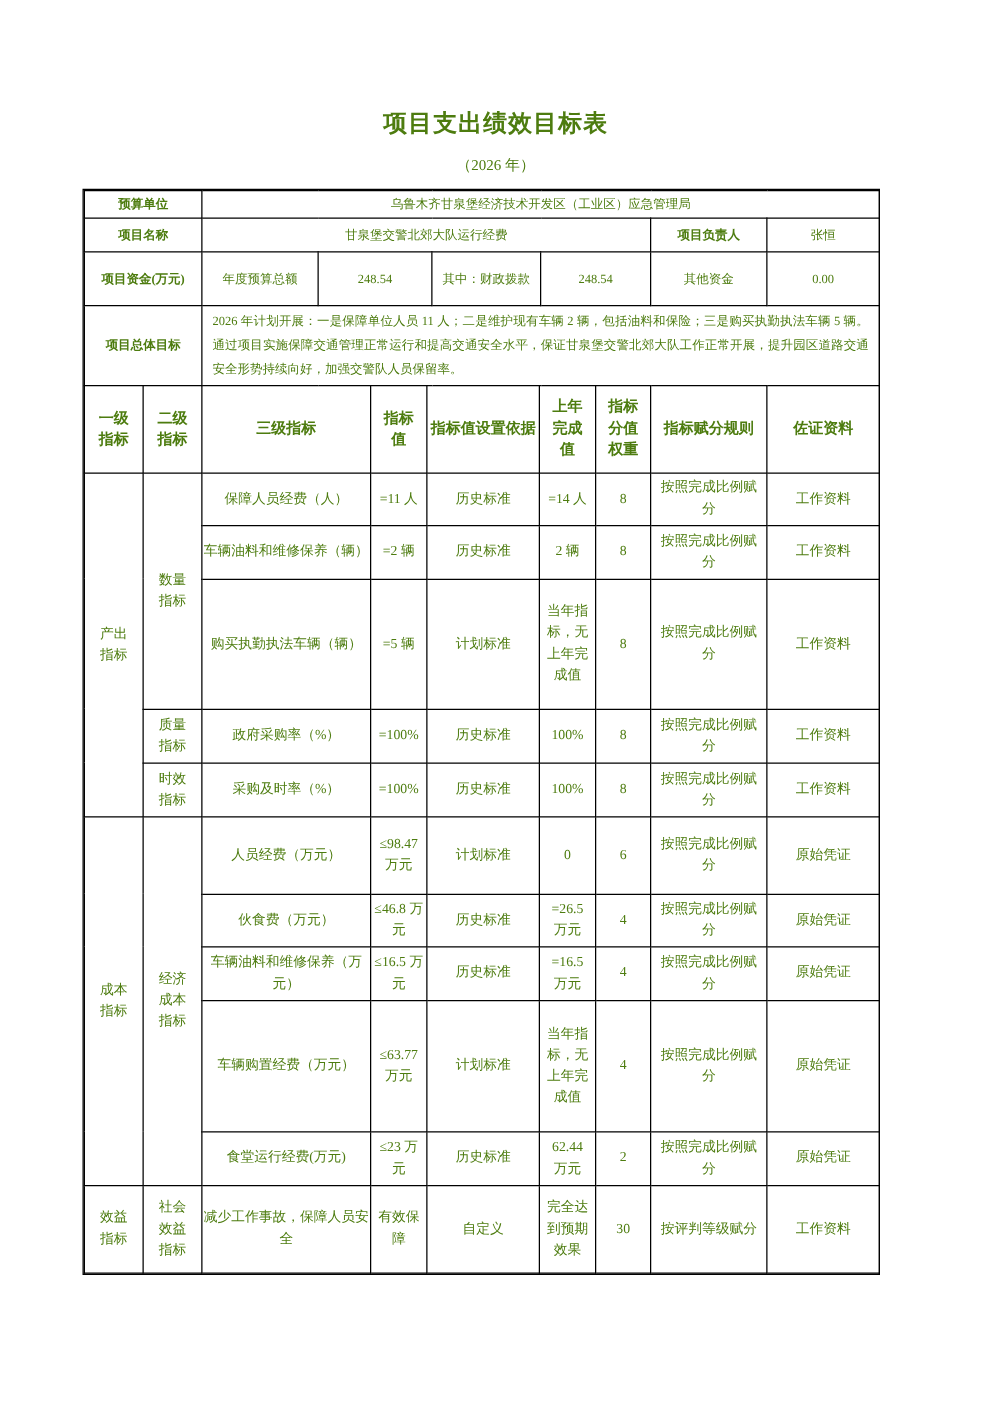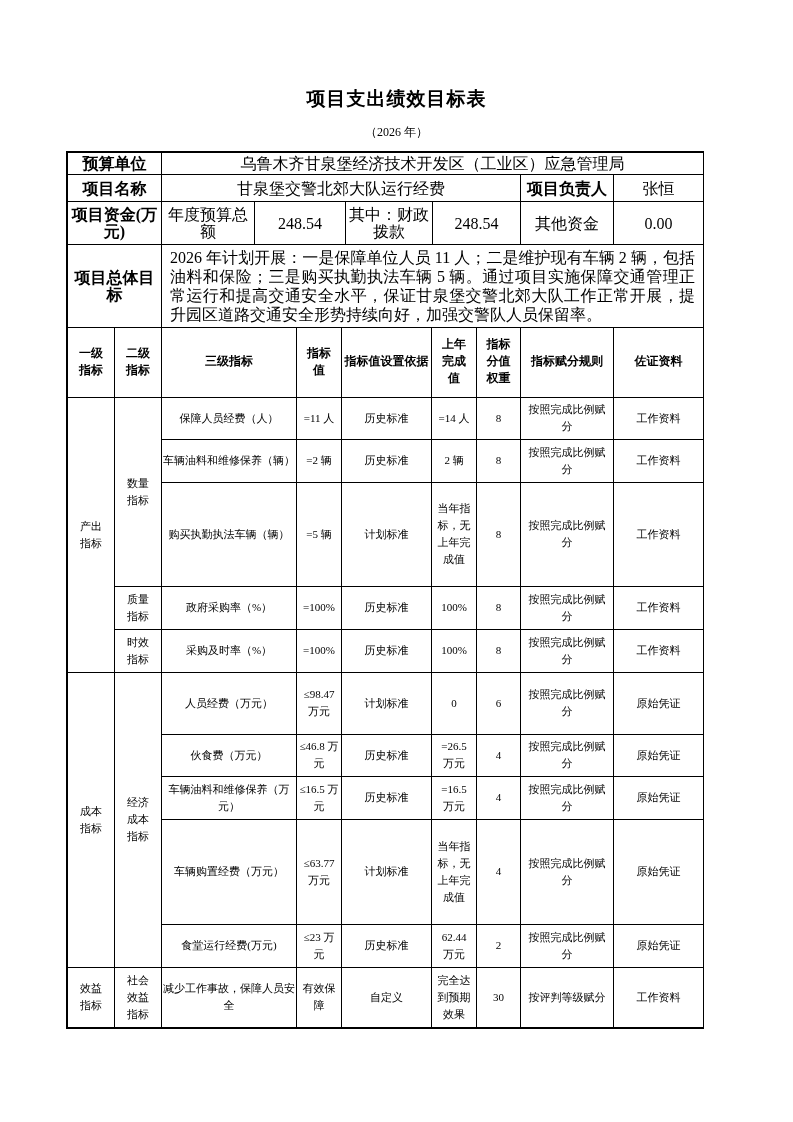--- a/index.html
+++ b/index.html
@@ -1,21 +1,21 @@
 <!DOCTYPE html>
 <html><head>
 <meta charset="utf-8">
 <style>
   * { box-sizing: border-box; margin: 0; padding: 0; }
   html, body { background: #ffffff; }
   .page {
     position: relative;
     width: 793px; height: 1122px;
     background: #ffffff;
-    color: #000000;
+    color: #4d7c0f;
     font-family: "Liberation Serif", serif;
     padding-top: 86px;
     overflow: hidden;
   }
   .doc-title {
     text-align: center;
     font-size: 19px;
     font-weight: bold;
     letter-spacing: 1px;
   }
@@ -27,21 +27,21 @@
   .sheet {
     width: 638px;
     margin-left: 66px;
     margin-top: 10px;
     border: 1px solid #000;
   }
   table { border-collapse: collapse; width: 100%; table-layout: fixed; }
   td, th { border: 1px solid #000; text-align: center; vertical-align: middle; }
 
   
-  .info td, .info th { font-size: 16px; line-height: 17px; padding: 2px 3px; }
+  .info td, .info th { font-size: 10px; line-height: 17px; padding: 2px 3px; }
   .info th { font-weight: bold; }
   .info tr:nth-child(1) { height: 22px; }
   .info tr:nth-child(2) { height: 27px; }
   .info tr:nth-child(3) { height: 43px; }
   .info td.goal {
     text-align: justify;
     padding: 3px 8px;
     line-height: 19px;
   }
 
@@ -64,21 +64,21 @@
   .ind tbody tr:nth-child(1)  { height: 42px; }
   .ind tbody tr:nth-child(2)  { height: 43px; }
   .ind tbody tr:nth-child(3)  { height: 104px; }
   .ind tbody tr:nth-child(4)  { height: 43px; }
   .ind tbody tr:nth-child(5)  { height: 43px; margin-top: 20px; }
   .ind tbody tr:nth-child(6)  { height: 62px; }
   .ind tbody tr:nth-child(7)  { height: 42px; }
   .ind tbody tr:nth-child(8)  { height: 43px; }
   .ind tbody tr:nth-child(9)  { height: 105px; }
   .ind tbody tr:nth-child(10) { height: 43px; }
-  .ind tbody tr:nth-child(11) { height: 60px; }
+  .ind tbody tr:nth-child(11) { height: 70px; }
 
   .page-number {
     text-align: center;
     font-size: 12px;
     margin-top: 14px;
   }
 </style>
 </head>
 <body>
 

